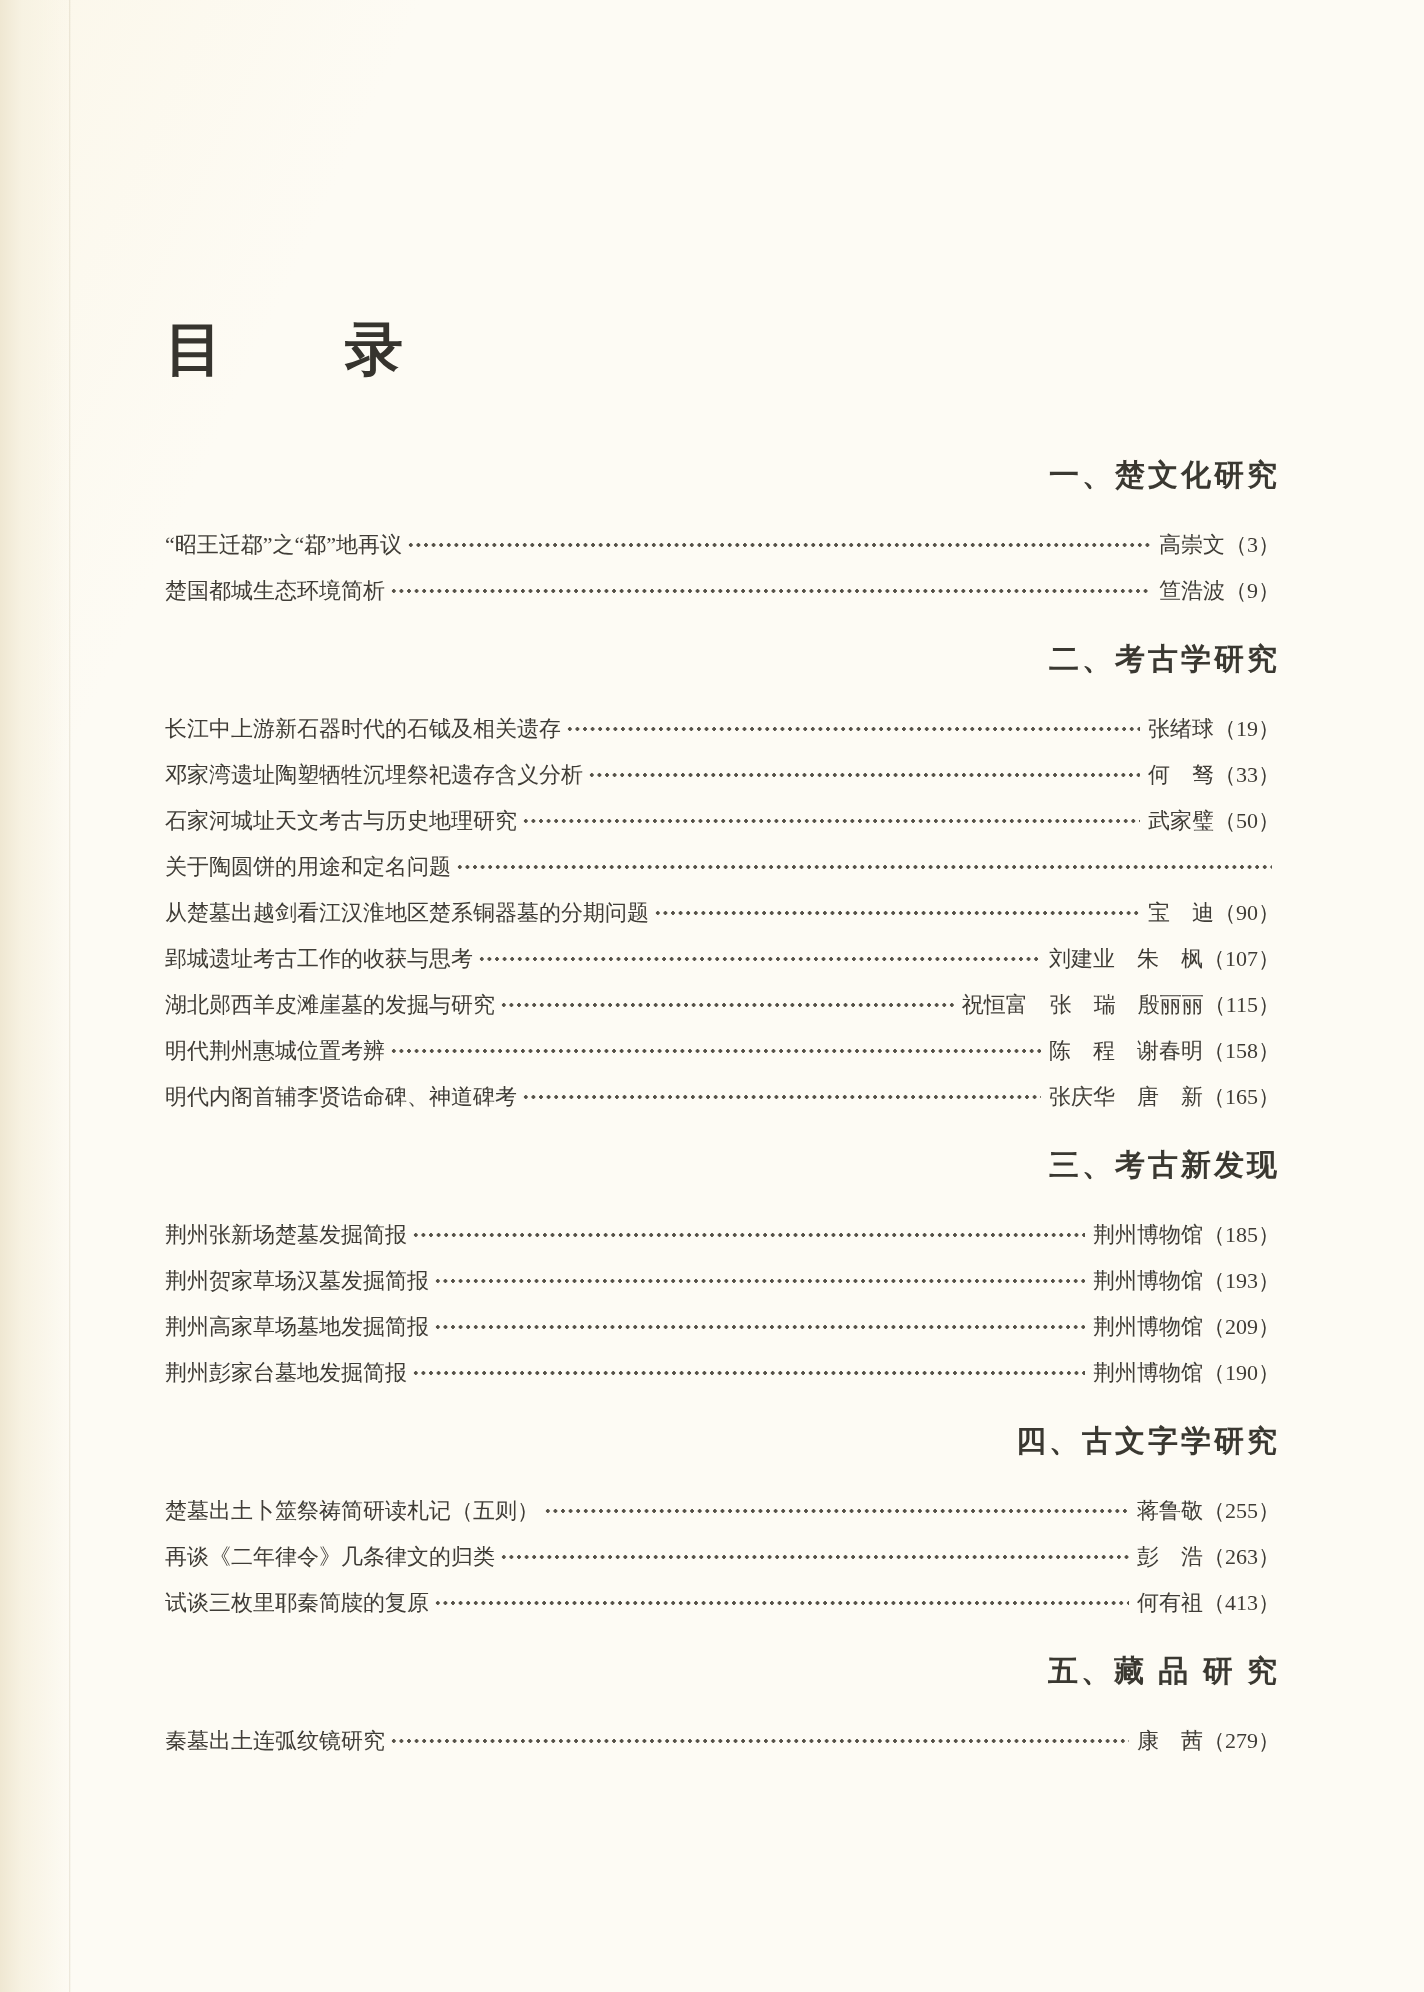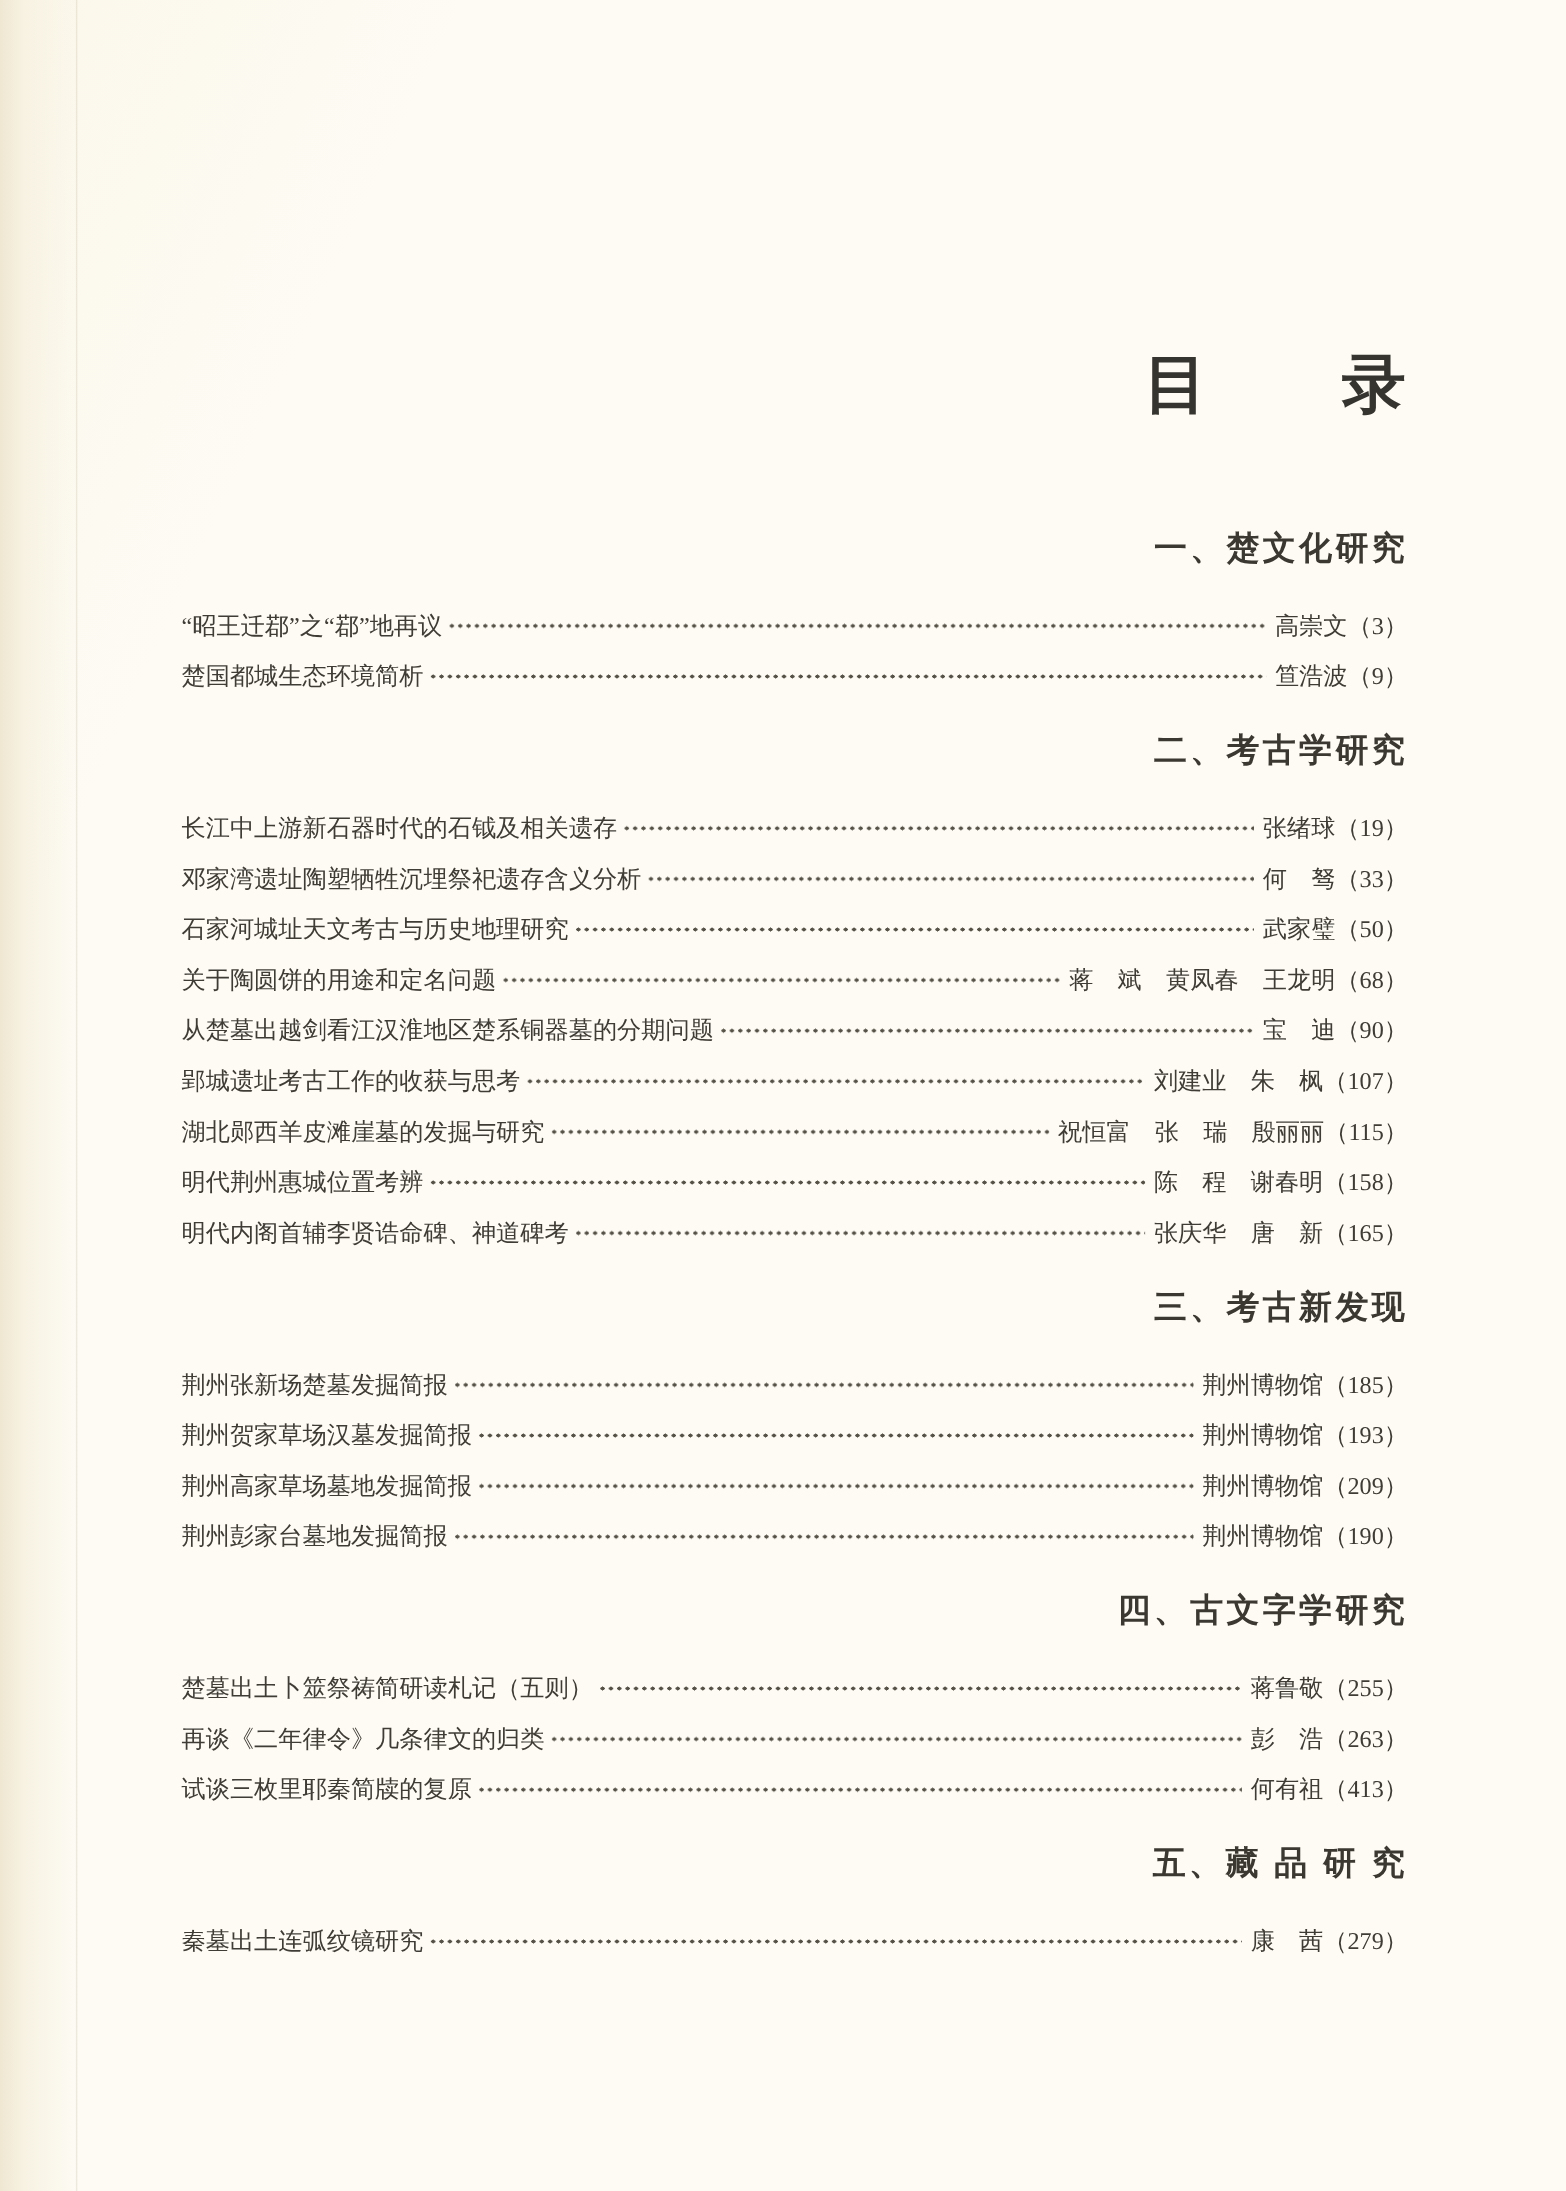--- a/index.html
+++ b/index.html
@@ -27,22 +27,22 @@
     box-sizing: border-box;
     padding: 318px 144px 0 165px;
   }
   .gutter-line {
     position: absolute;
     left: 69px; top: 0; bottom: 0;
     width: 2px;
     background: linear-gradient(to right, rgba(175,162,128,0.28), rgba(175,162,128,0));
   }
   h1.title {
-    margin: 0 0 100px 0;
-    text-align: right;
+    margin: 0 0 76px 0;
+    text-align: left;
     font-size: 58px;
     line-height: 64px;
     font-weight: bold;
     color: #36342e;
     letter-spacing: 2px;
     font-family: "Liberation Serif", "DejaVu Serif", serif;
   }
   .section-heading {
     margin: 28px 0 30px 0;
     text-align: right;
@@ -117,21 +117,20 @@
             <span class="entry-byline">何　驽（33）</span>
           </div>
           <div class="entry">
             <span class="entry-title">石家河城址天文考古与历史地理研究</span>
             <span class="leader"></span>
             <span class="entry-byline">武家璧（50）</span>
           </div>
           <div class="entry">
             <span class="entry-title">关于陶圆饼的用途和定名问题</span>
             <span class="leader"></span>
-            <span class="entry-byline">蒋　斌　黄凤春　王龙明（68）</span>
           </div>
           <div class="entry">
             <span class="entry-title">从楚墓出越剑看江汉淮地区楚系铜器墓的分期问题</span>
             <span class="leader"></span>
             <span class="entry-byline">宝　迪（90）</span>
           </div>
           <div class="entry">
             <span class="entry-title">郢城遗址考古工作的收获与思考</span>
             <span class="leader"></span>
             <span class="entry-byline">刘建业　朱　枫（107）</span>

